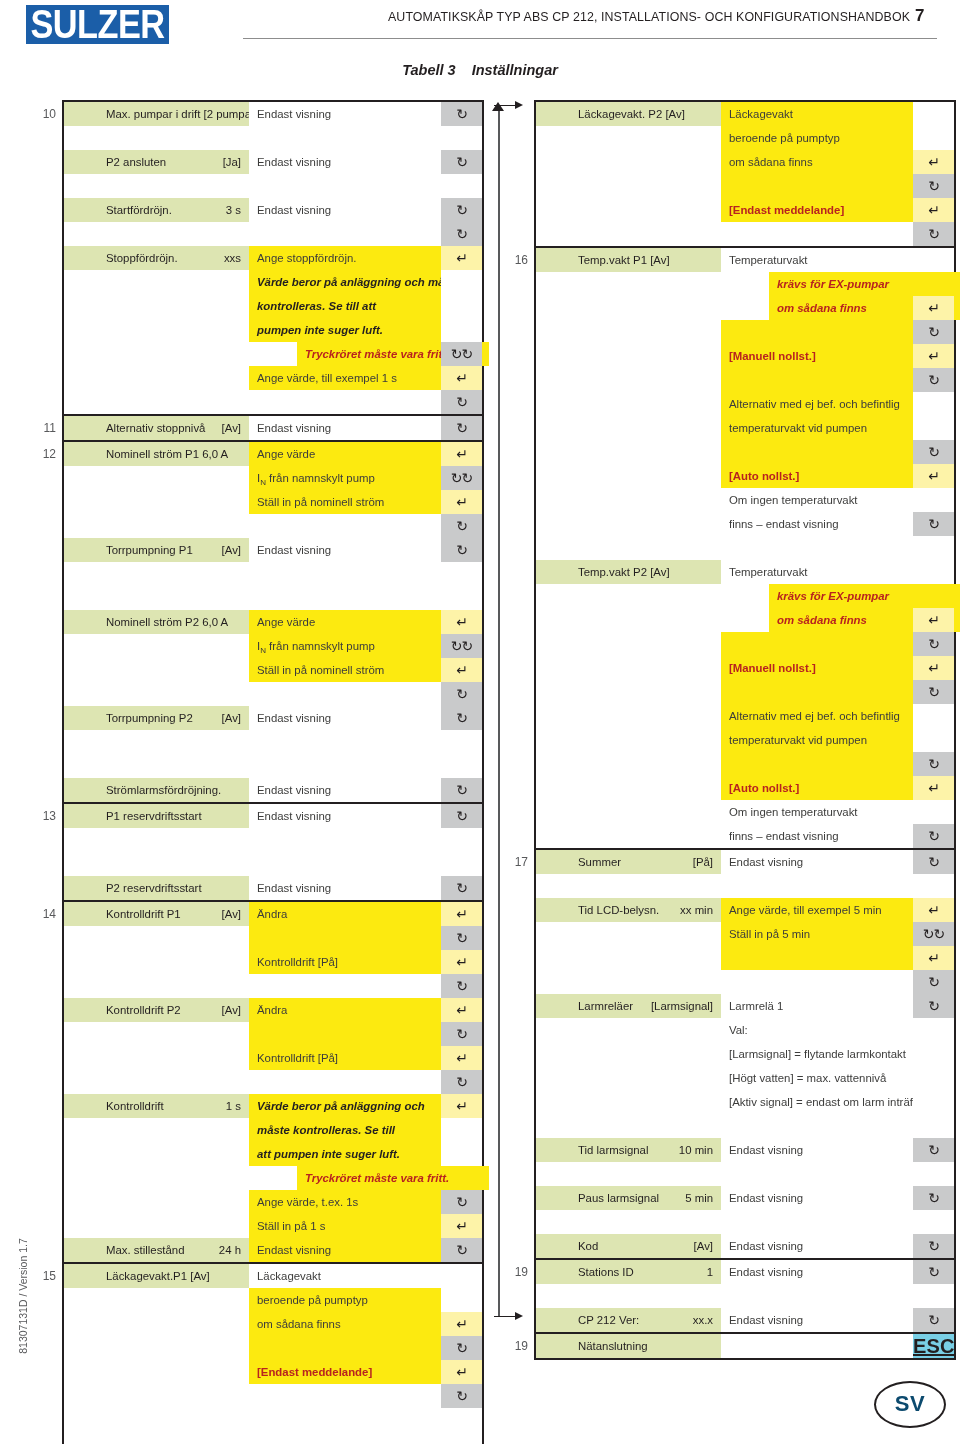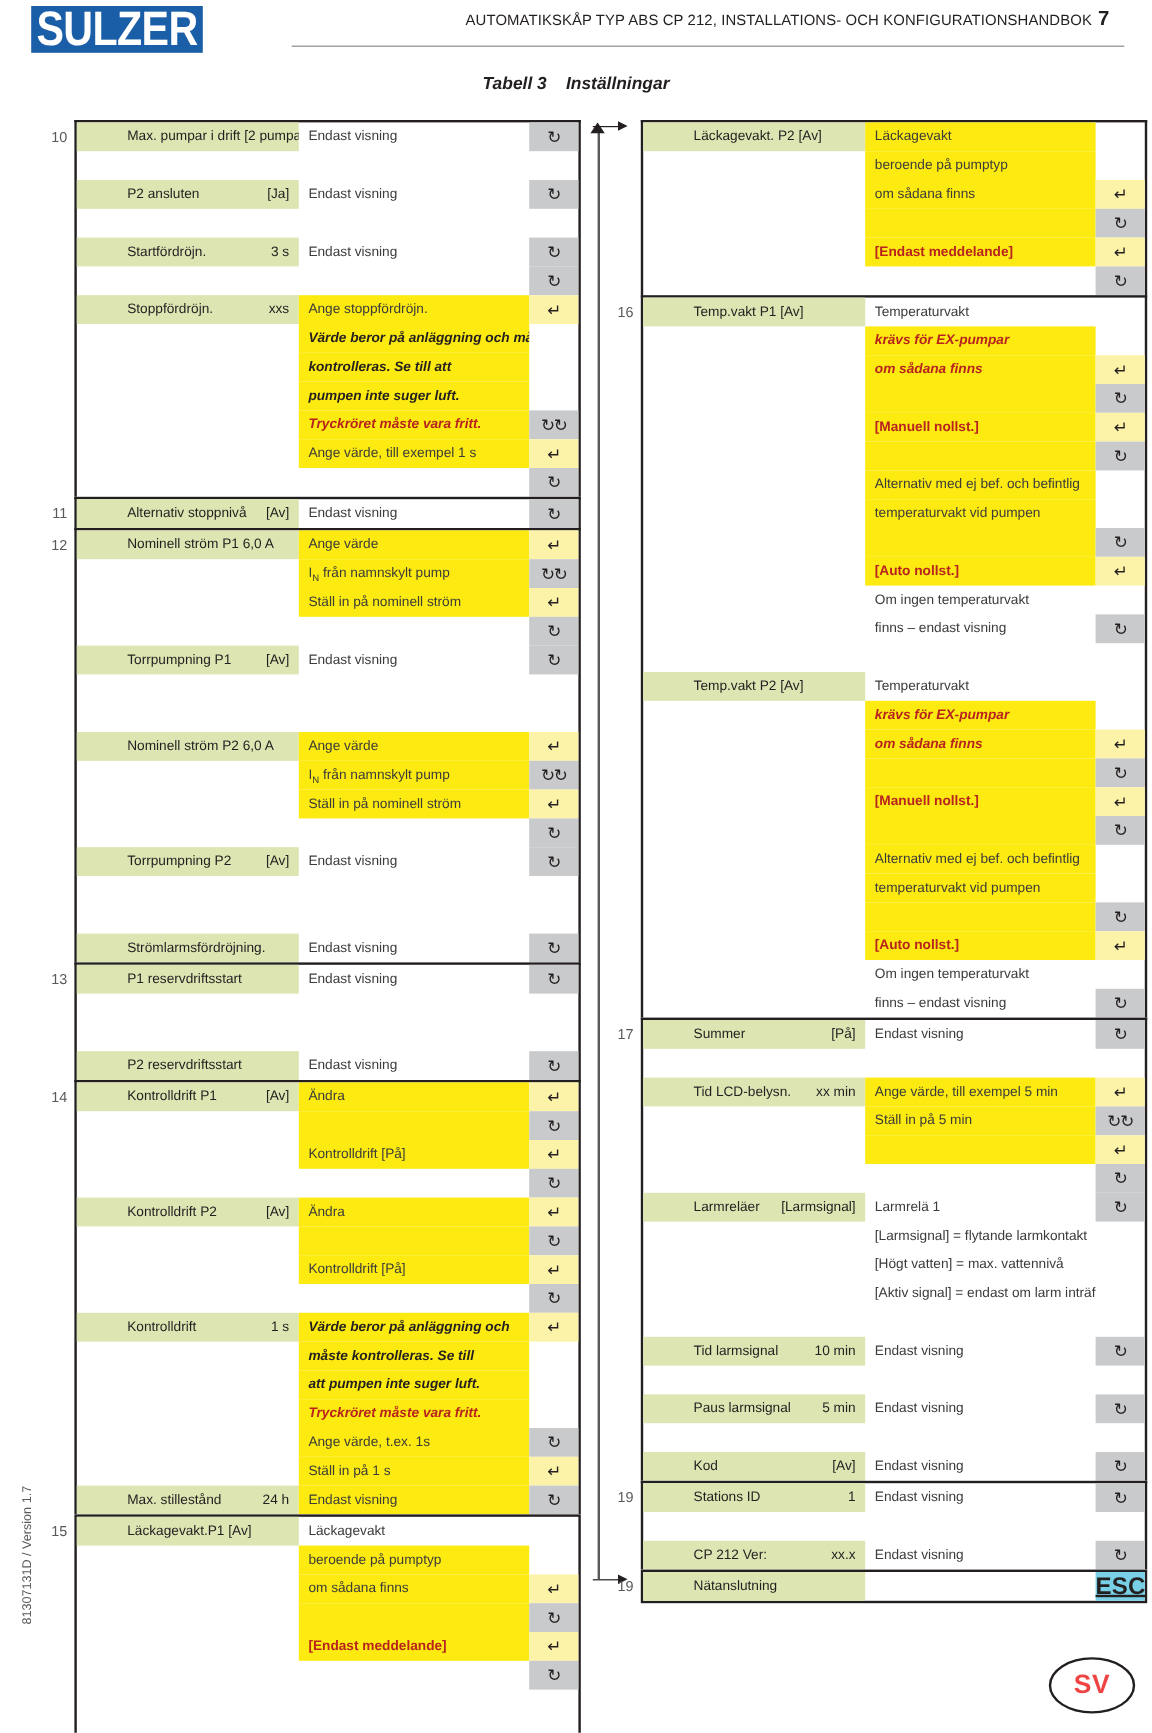--- a/index.html
+++ b/index.html
@@ -94,21 +94,21 @@
     left: 874px; top: 1381px;
     width: 72px; height: 47px;
     border: 2.5px solid #231f20;
     border-radius: 50%;
     box-sizing: border-box;
     text-align: center;
     line-height: 42px;
     font-size: 22px;
     font-weight: bold;
     letter-spacing: .5px;
-    color: #ef4444;
+    color: #0c4a6e;
   }
 
   
   .col {
     position: absolute;
     width: 422px;
   }
   #col-left  { left: 62px;  top: 100px; }
   #col-right { left: 534px; top: 100px; }
 
@@ -158,20 +158,21 @@
   .cell-desc.yellow { background: #fcea10; }
   .cell-desc.bold-blk {
     font-weight: bold;
     font-style: italic;
     color: #231f20;
   }
   .cell-desc.bold-red {
     font-weight: bold;
     font-style: italic;
     color: #b8231f;
+    margin-left: 48px;
   }
   .cell-desc.red-brk {
     font-weight: bold;
     color: #b8231f;
   }
   .cell-icon {
     position: absolute;
     left: 377px; top: 0;
     width: 41px; height: 24px;
     box-sizing: border-box;
@@ -769,20 +770,25 @@
         <div class="cell-desc "></div>
         <div class="cell-icon grey">↻</div>
       </div>
       <div class="row">
         <div class="cell-label green"><span>Larmreläer</span><span class="lv">[Larmsignal]</span></div>
         <div class="cell-desc ">Larmrelä 1</div>
         <div class="cell-icon grey">↻</div>
       </div>
       <div class="row">
         <div class="cell-label"></div>
+        <div class="cell-desc ">Val:</div>
+        <div class="cell-icon none"></div>
+      </div>
+      <div class="row">
+        <div class="cell-label"></div>
         <div class="cell-desc ">[Larmsignal] = flytande larmkontakt</div>
         <div class="cell-icon none"></div>
       </div>
       <div class="row">
         <div class="cell-label"></div>
         <div class="cell-desc ">[Högt vatten] = max. vattennivå</div>
         <div class="cell-icon none"></div>
       </div>
       <div class="row">
         <div class="cell-label"></div>

